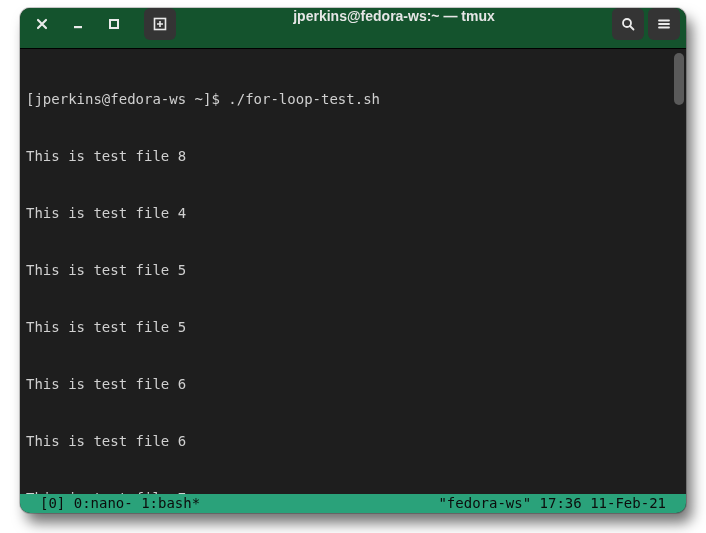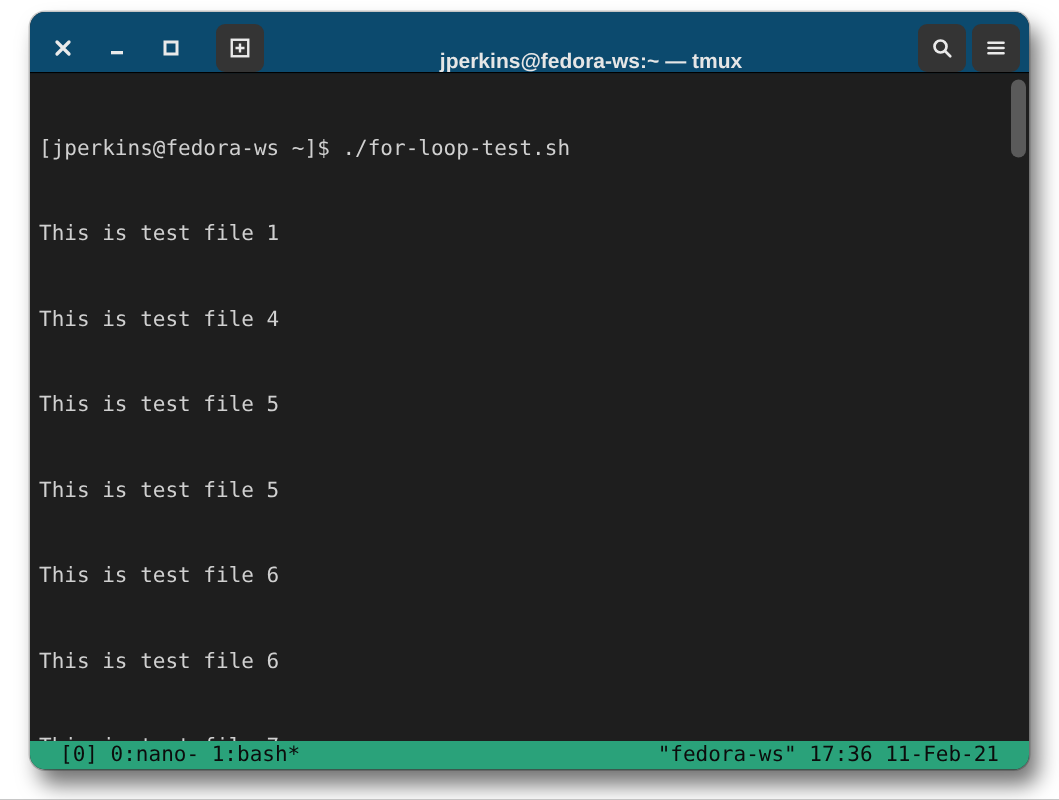--- a/index.html
+++ b/index.html
@@ -4,21 +4,21 @@
 <style>
   html,body{margin:0;padding:0;background:#fff;font-family:sans-serif;}
   .stage{width:706px;height:533px;position:relative;}
   .window{
     position:absolute;left:20px;top:8px;width:666px;height:505px;
     background:#1e1e1e;border-radius:10px;overflow:hidden;
     box-shadow:6px 10px 14px rgba(0,0,0,.55),0 0 0 1px rgba(0,0,0,.2);
     display:flex;flex-direction:column;
   }
   .titlebar{
-    height:40px;background:#0c4a6e;display:flex;align-items:flex-end;
+    height:40px;background:#14532d;display:flex;align-items:flex-start;
     padding:0 6px;color:#e6e6e6;font-weight:600;font-size:14px;
     border-bottom:1px solid #000;
   }
   .tb-left,.tb-right{display:flex;align-items:center;gap:4px;}
   .tb-title{flex:1;text-align:center;white-space:nowrap;overflow:hidden;}
   .ibtn{
     width:32px;height:32px;border-radius:6px;display:flex;align-items:center;
     justify-content:center;color:#eaeaea;cursor:pointer;
   }
   .ibtn.boxed{background:#343434;}
@@ -87,21 +87,21 @@
         <div class="ibtn boxed">
           <svg width="14" height="14" viewBox="0 0 14 14">
             <path d="M2 3.5 H12 M2 7 H12 M2 10.5 H12" stroke="#eaeaea" stroke-width="1.8" stroke-linecap="round"></path>
           </svg>
         </div>
       </div>
     </div>
 
     <div class="terminal">
       <span class="line"><span>[jperkins@fedora-ws ~]$ </span><span>./for-loop-test.sh</span></span>
-      <span class="line">This is test file 1</span>
+      <span class="line">This is test file 8</span>
       <span class="line">This is test file 4</span>
       <span class="line">This is test file 5</span>
       <span class="line">This is test file 5</span>
       <span class="line">This is test file 6</span>
       <span class="line">This is test file 6</span>
       <span class="line">This is test file 7</span>
       
       <div class="scrollbar"></div>
     </div>
 

